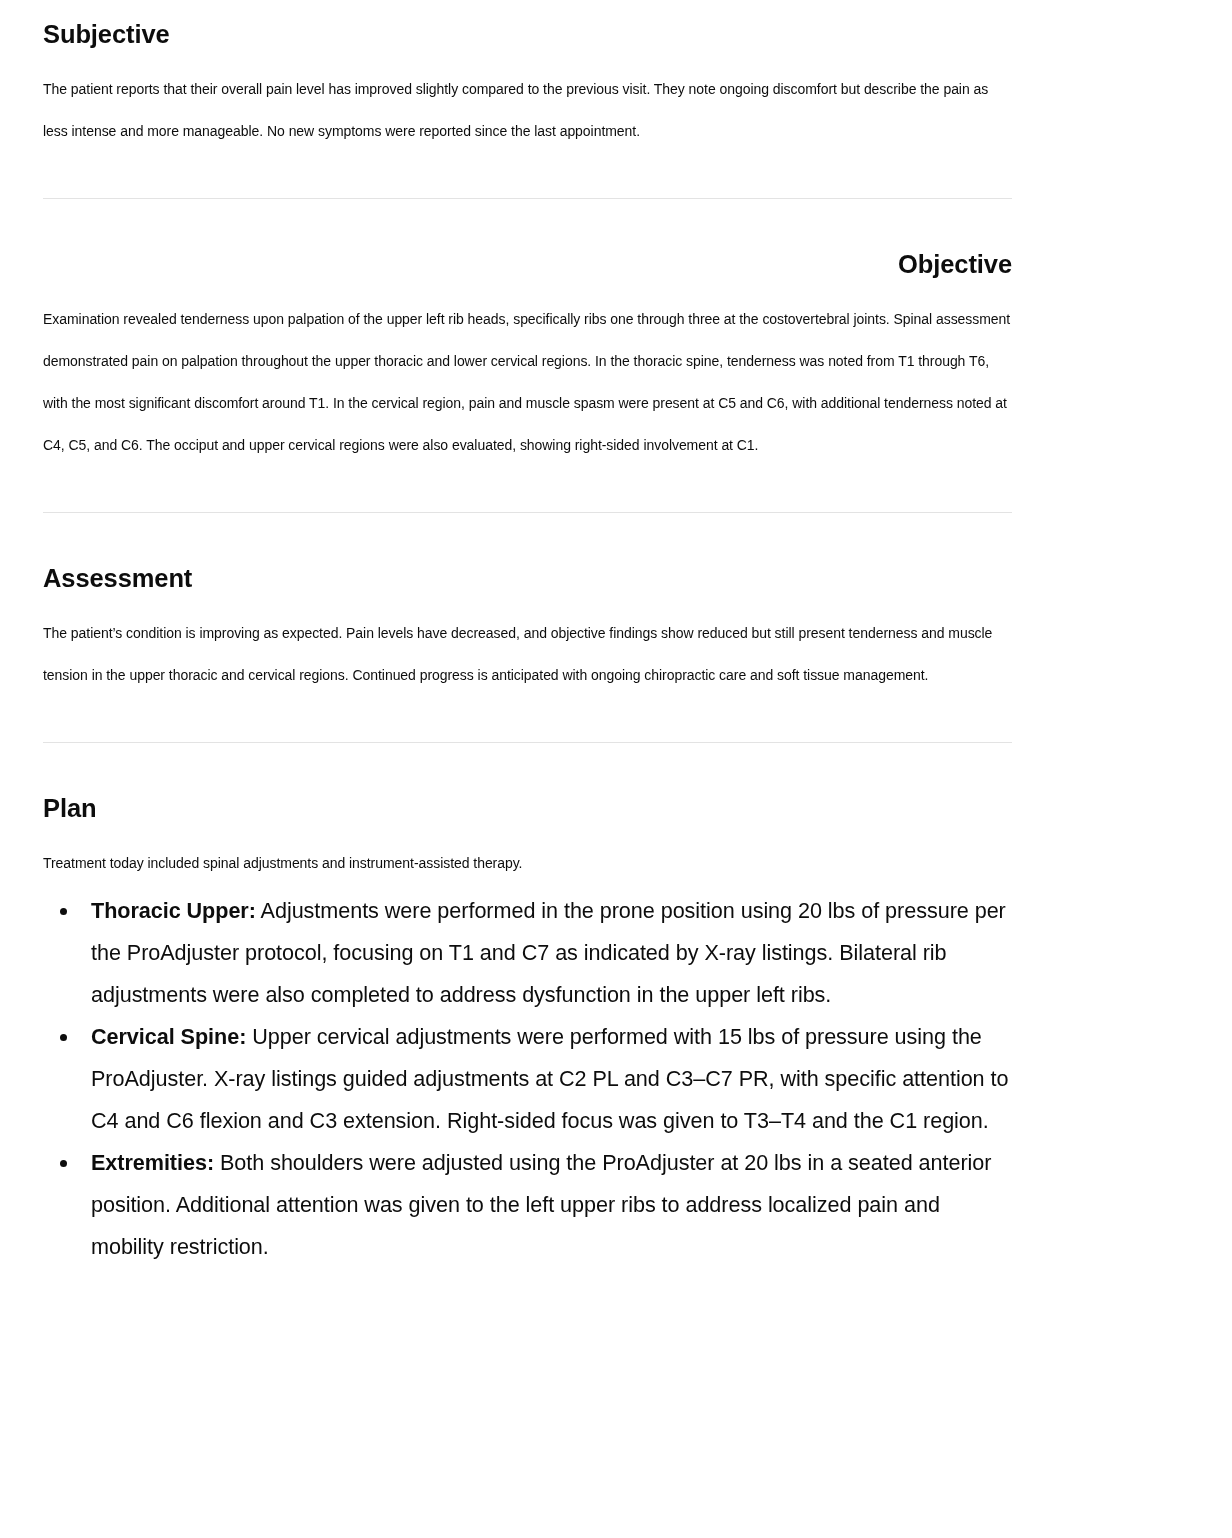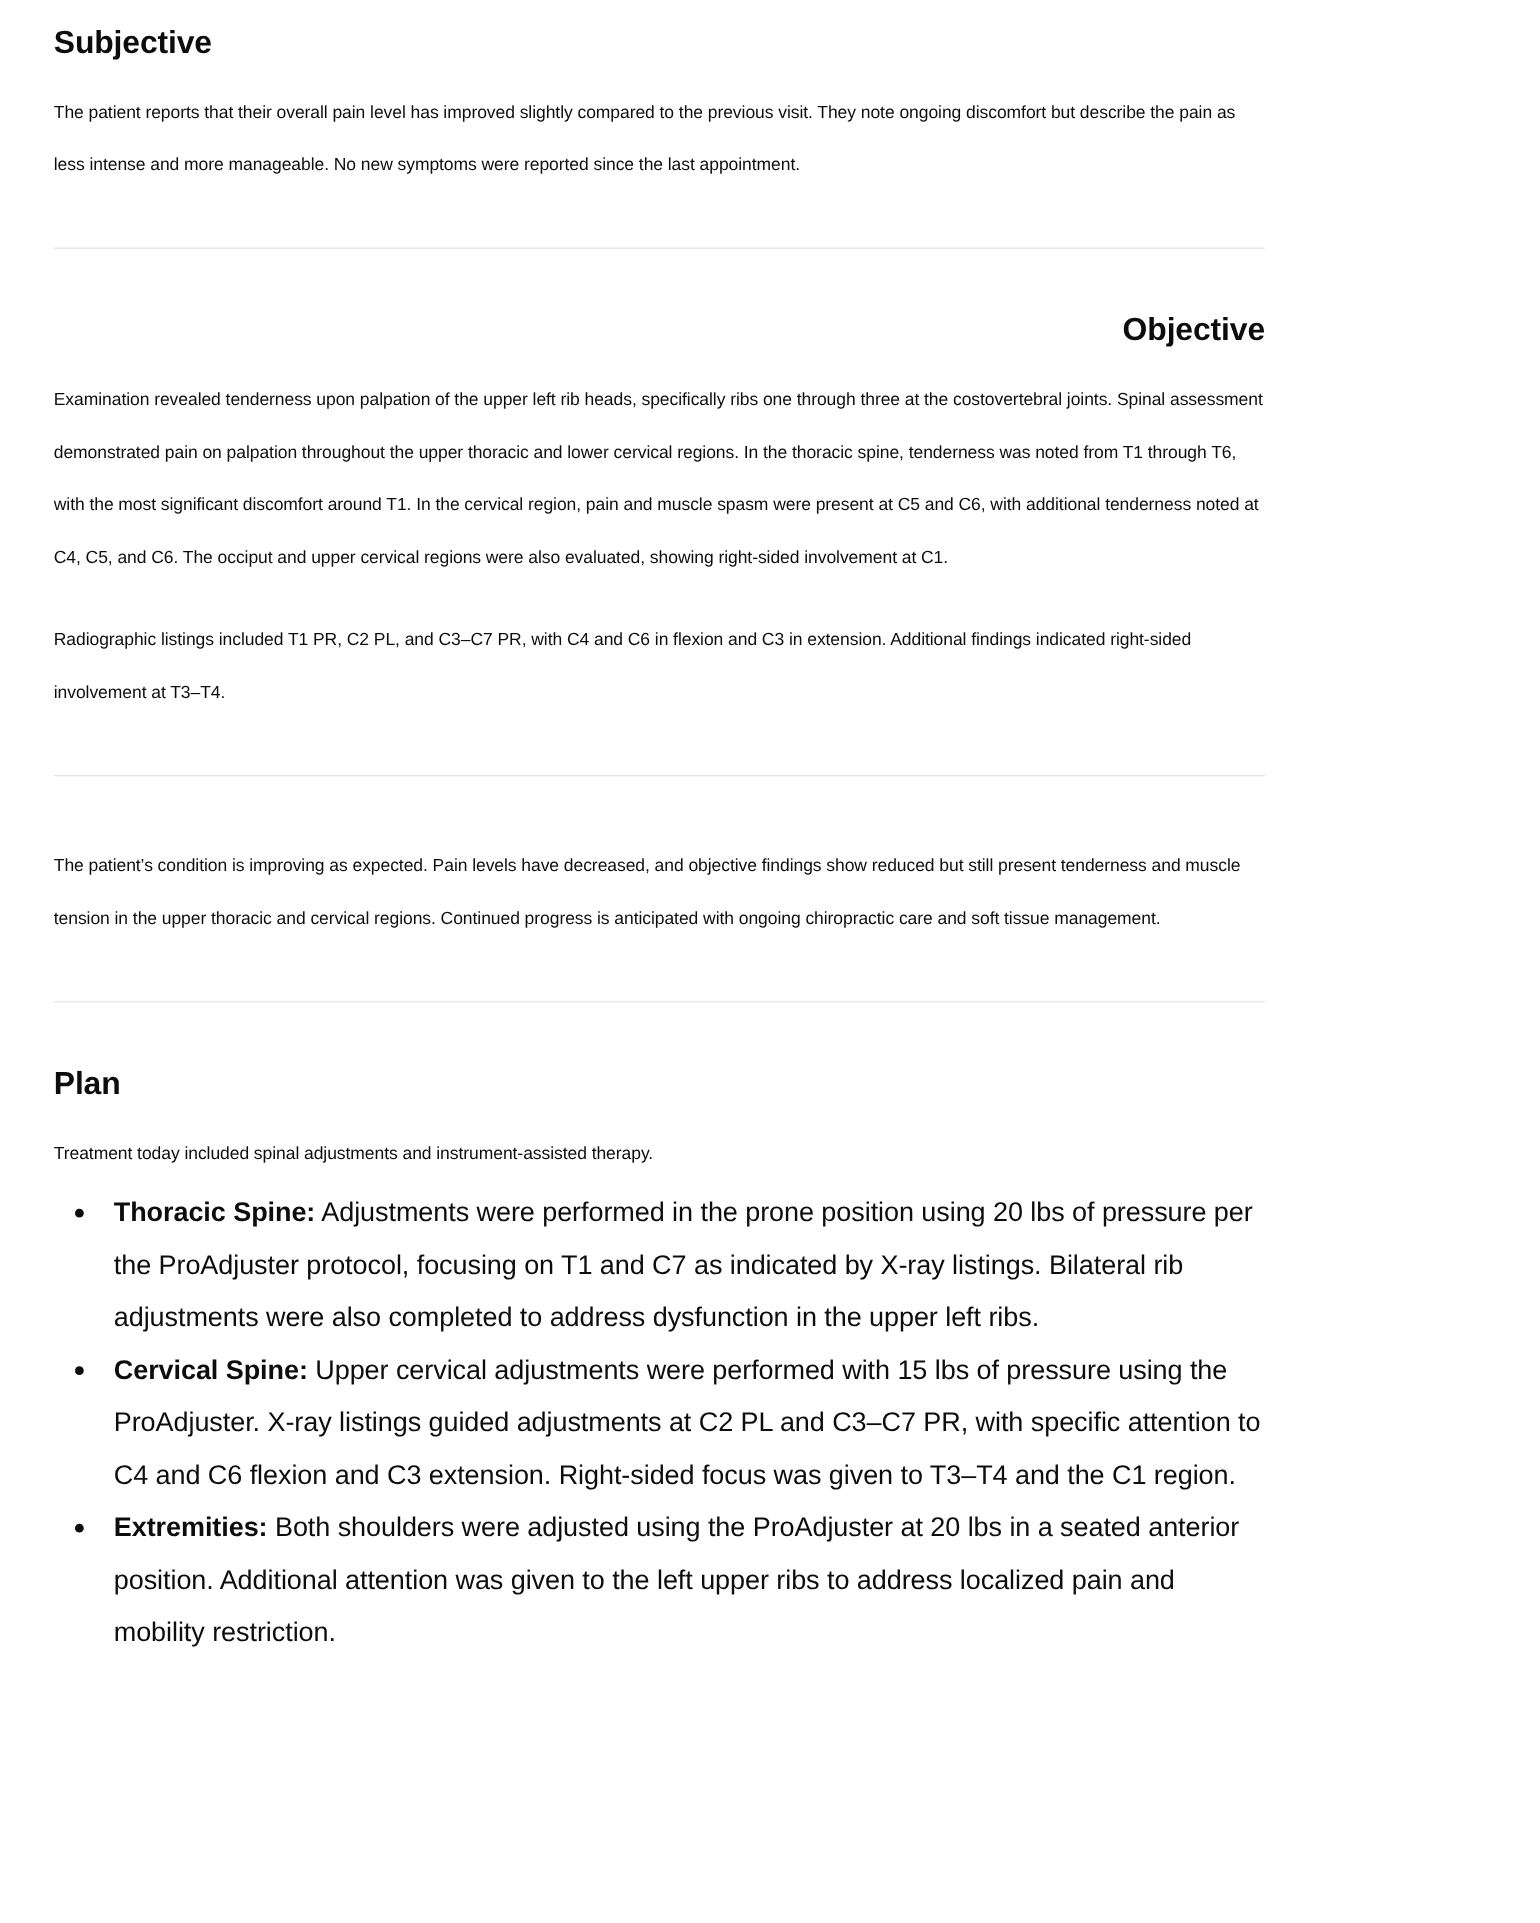--- a/index.html
+++ b/index.html
@@ -82,37 +82,37 @@
   <section class="section" id="sec-subjective">
     <h2>Subjective</h2>
     <p>The patient reports that their overall pain level has improved slightly compared to the previous visit. They note ongoing discomfort but describe the pain as less intense and more manageable. No new symptoms were reported since the last appointment.</p>
   </section>
 
   <hr class="divider" id="div-1">
 
   <section class="section" id="sec-objective">
     <h2>Objective</h2>
     <p>Examination revealed tenderness upon palpation of the upper left rib heads, specifically ribs one through three at the costovertebral joints. Spinal assessment demonstrated pain on palpation throughout the upper thoracic and lower cervical regions. In the thoracic spine, tenderness was noted from T1 through T6, with the most significant discomfort around T1. In the cervical region, pain and muscle spasm were present at C5 and C6, with additional tenderness noted at C4, C5, and C6. The occiput and upper cervical regions were also evaluated, showing right-sided involvement at C1.</p>
-    <p class="para-gap">Radiographic listings included T1 PR, C2 PL, and C3–C7 PR, with C4 and C6 in flexion and C3 in extension. Additional findings indicated right-sided involvement at T3–T4.</p>
   </section>
 
   <hr class="divider" id="div-2">
 
   <section class="section" id="sec-assessment">
+    <h2>Assessment</h2>
     <p>The patient’s condition is improving as expected. Pain levels have decreased, and objective findings show reduced but still present tenderness and muscle tension in the upper thoracic and cervical regions. Continued progress is anticipated with ongoing chiropractic care and soft tissue management.</p>
   </section>
 
   <hr class="divider" id="div-3">
 
   <section class="section" id="sec-plan">
     <h2>Plan</h2>
     <p>Treatment today included spinal adjustments and instrument-assisted therapy.</p>
     <ul class="plan-list">
       <li>
-        <span class="bullet"></span><strong>Thoracic Spine:</strong><span> Adjustments were performed in the prone position using 20 lbs of pressure per the ProAdjuster protocol, focusing on T1 and C7 as indicated by X-ray listings. Bilateral rib adjustments were also completed to address dysfunction in the upper left ribs.</span>
+        <span class="bullet"></span><strong>Thoracic Upper:</strong><span> Adjustments were performed in the prone position using 20 lbs of pressure per the ProAdjuster protocol, focusing on T1 and C7 as indicated by X-ray listings. Bilateral rib adjustments were also completed to address dysfunction in the upper left ribs.</span>
       </li>
       <li>
         <span class="bullet"></span><strong>Cervical Spine:</strong><span> Upper cervical adjustments were performed with 15 lbs of pressure using the ProAdjuster. X-ray listings guided adjustments at C2 PL and C3–C7 PR, with specific attention to C4 and C6 flexion and C3 extension. Right-sided focus was given to T3–T4 and the C1 region.</span>
       </li>
       <li>
         <span class="bullet"></span><strong>Extremities:</strong><span> Both shoulders were adjusted using the ProAdjuster at 20 lbs in a seated anterior position. Additional attention was given to the left upper ribs to address localized pain and mobility restriction.</span>
       </li>
     </ul>
   </section>
 

